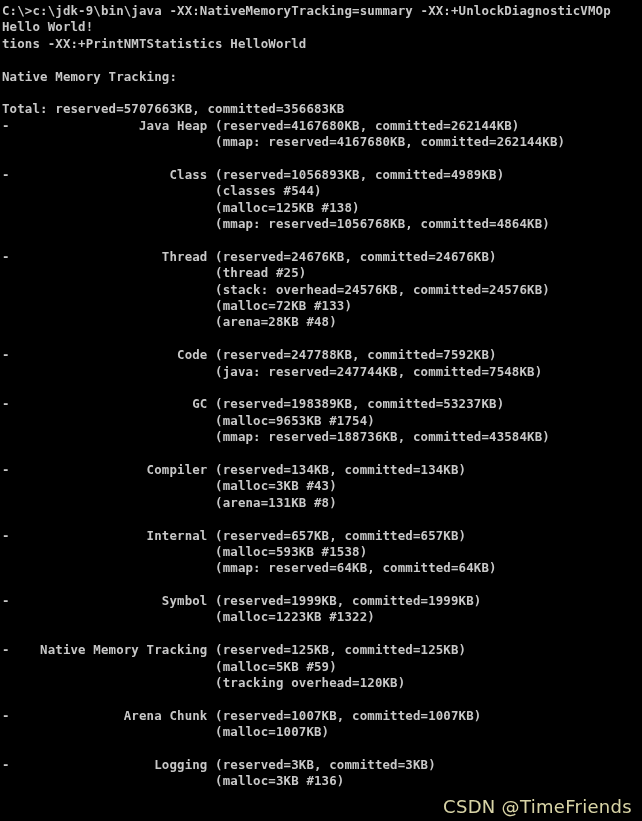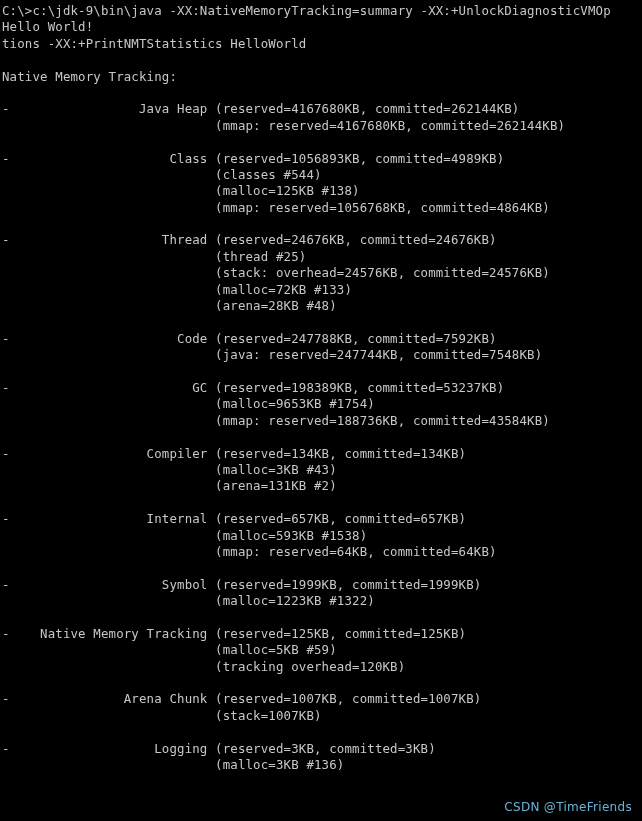--- a/index.html
+++ b/index.html
@@ -22,47 +22,49 @@
     font-family: "DejaVu Sans Mono", "Liberation Mono", monospace;
     font-size: 12.4px;
     line-height: 16.4px;
     letter-spacing: 0.15px;
     padding: 3px 0 0 2px;
     box-sizing: border-box;
   }
   .line {
     white-space: pre;
     height: 16.4px;
+    font-weight: bold;
   }
   .blank {
     white-space: pre;
     height: 16.4px;
   }
   .watermark {
     position: absolute;
     right: 10px;
     bottom: 6px;
-    color: #7dd3fc;
+    color: #fef9c3;
     font-family: "DejaVu Sans", "Liberation Sans", sans-serif;
-    font-size: 12px;
+    font-size: 18px;
     letter-spacing: 0.3px;
     opacity: 0.85;
   }
 </style>
 </head>
 <body>
 
 <div class="terminal">
   <div id="terminal-output">
       <div class="line">C:\&gt;c:\jdk-9\bin\java -XX:NativeMemoryTracking=summary -XX:+UnlockDiagnosticVMOp</div>
       <div class="line">Hello World!</div>
       <div class="line">tions -XX:+PrintNMTStatistics HelloWorld</div>
       <div class="blank"></div>
       <div class="line">Native Memory Tracking:</div>
       <div class="blank"></div>
+      <div class="line">Total: reserved=5707663KB, committed=356683KB</div>
       <div class="line">-                 Java Heap (reserved=4167680KB, committed=262144KB)</div>
       <div class="line">                            (mmap: reserved=4167680KB, committed=262144KB)</div>
       <div class="blank"></div>
       <div class="line">-                     Class (reserved=1056893KB, committed=4989KB)</div>
       <div class="line">                            (classes #544)</div>
       <div class="line">                            (malloc=125KB #138)</div>
       <div class="line">                            (mmap: reserved=1056768KB, committed=4864KB)</div>
       <div class="blank"></div>
       <div class="line">-                    Thread (reserved=24676KB, committed=24676KB)</div>
       <div class="line">                            (thread #25)</div>
@@ -72,33 +74,33 @@
       <div class="blank"></div>
       <div class="line">-                      Code (reserved=247788KB, committed=7592KB)</div>
       <div class="line">                            (java: reserved=247744KB, committed=7548KB)</div>
       <div class="blank"></div>
       <div class="line">-                        GC (reserved=198389KB, committed=53237KB)</div>
       <div class="line">                            (malloc=9653KB #1754)</div>
       <div class="line">                            (mmap: reserved=188736KB, committed=43584KB)</div>
       <div class="blank"></div>
       <div class="line">-                  Compiler (reserved=134KB, committed=134KB)</div>
       <div class="line">                            (malloc=3KB #43)</div>
-      <div class="line">                            (arena=131KB #2)</div>
+      <div class="line">                            (arena=131KB #8)</div>
       <div class="blank"></div>
       <div class="line">-                  Internal (reserved=657KB, committed=657KB)</div>
       <div class="line">                            (malloc=593KB #1538)</div>
       <div class="line">                            (mmap: reserved=64KB, committed=64KB)</div>
       <div class="blank"></div>
       <div class="line">-                    Symbol (reserved=1999KB, committed=1999KB)</div>
       <div class="line">                            (malloc=1223KB #1322)</div>
       <div class="blank"></div>
       <div class="line">-    Native Memory Tracking (reserved=125KB, committed=125KB)</div>
       <div class="line">                            (malloc=5KB #59)</div>
       <div class="line">                            (tracking overhead=120KB)</div>
       <div class="blank"></div>
       <div class="line">-               Arena Chunk (reserved=1007KB, committed=1007KB)</div>
-      <div class="line">                            (stack=1007KB)</div>
+      <div class="line">                            (malloc=1007KB)</div>
       <div class="blank"></div>
       <div class="line">-                   Logging (reserved=3KB, committed=3KB)</div>
       <div class="line">                            (malloc=3KB #136)</div>
     </div>
   <div class="watermark">CSDN @TimeFriends</div>
 </div>
 
 </body></html>

